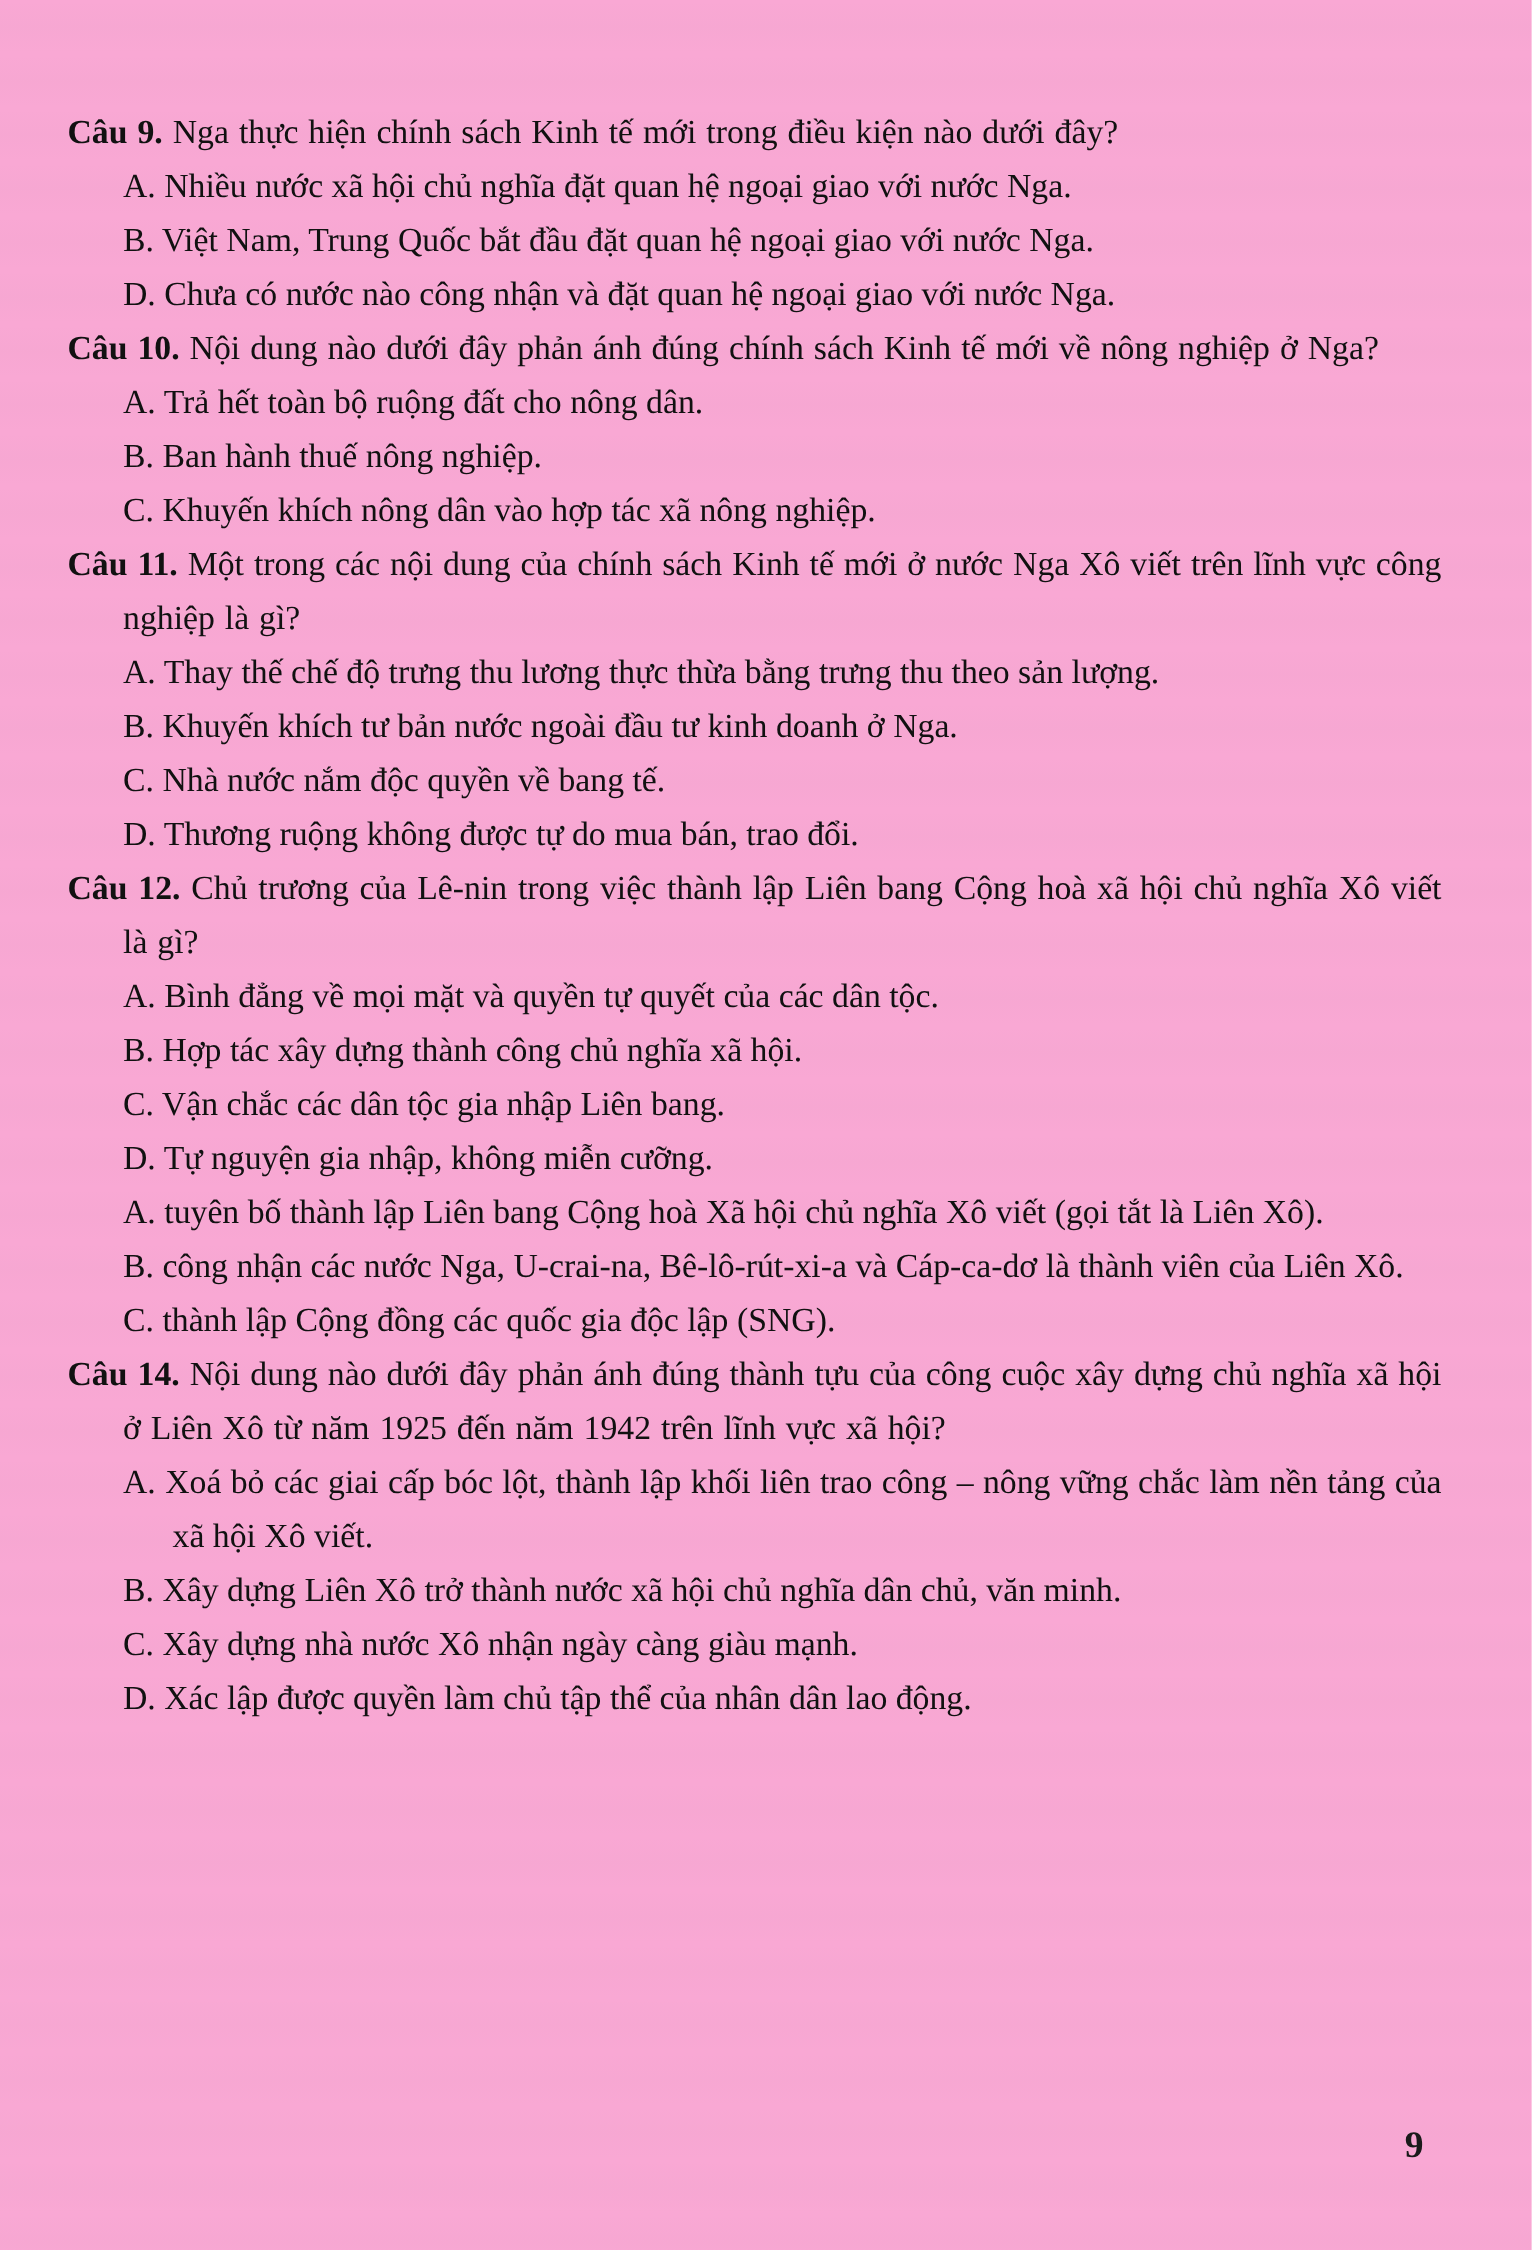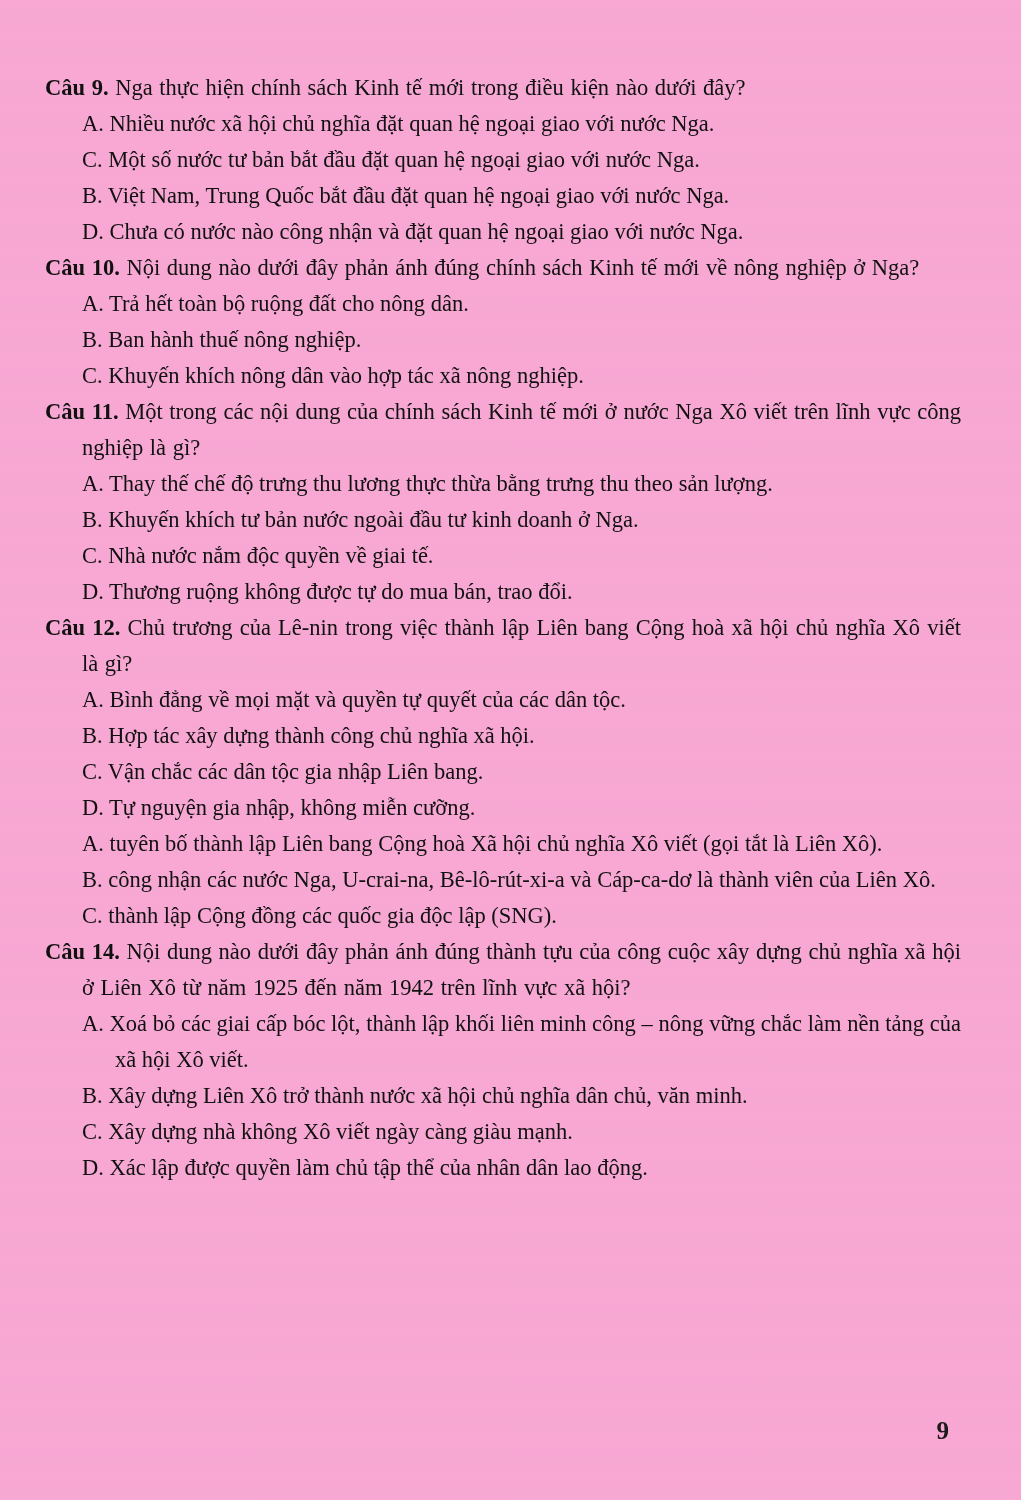--- a/index.html
+++ b/index.html
@@ -72,51 +72,50 @@
 </style>
 </head>
 <body>
 
 <div class="page">
   <div class="bleed"></div>
   <div class="content" id="questions">
       <div class="question">
         <p class="q-text"><span class="q-label">Câu 9.</span> Nga thực hiện chính sách Kinh tế mới trong điều kiện nào dưới đây?</p>
         <p class="option">A. Nhiều nước xã hội chủ nghĩa đặt quan hệ ngoại giao với nước Nga.</p>
-        <p class="option">C. Một số nước tư bản bắt đầu đặt quan hệ ngoại giao với nước Nga.</p>
         <p class="option">B. Việt Nam, Trung Quốc bắt đầu đặt quan hệ ngoại giao với nước Nga.</p>
         <p class="option">D. Chưa có nước nào công nhận và đặt quan hệ ngoại giao với nước Nga.</p>
       </div>
       <div class="question">
         <p class="q-text"><span class="q-label">Câu 10.</span> Nội dung nào dưới đây phản ánh đúng chính sách Kinh tế mới về nông nghiệp ở Nga?</p>
         <p class="option">A. Trả hết toàn bộ ruộng đất cho nông dân.</p>
         <p class="option">B. Ban hành thuế nông nghiệp.</p>
         <p class="option">C. Khuyến khích nông dân vào hợp tác xã nông nghiệp.</p>
       </div>
       <div class="question">
         <p class="q-text"><span class="q-label">Câu 11.</span> Một trong các nội dung của chính sách Kinh tế mới ở nước Nga Xô viết trên lĩnh vực công nghiệp là gì?</p>
         <p class="option">A. Thay thế chế độ trưng thu lương thực thừa bằng trưng thu theo sản lượng.</p>
         <p class="option">B. Khuyến khích tư bản nước ngoài đầu tư kinh doanh ở Nga.</p>
-        <p class="option">C. Nhà nước nắm độc quyền về giai tế.</p>
+        <p class="option">C. Nhà nước nắm độc quyền về bang tế.</p>
         <p class="option">D. Thương ruộng không được tự do mua bán, trao đổi.</p>
       </div>
       <div class="question">
         <p class="q-text"><span class="q-label">Câu 12.</span> Chủ trương của Lê-nin trong việc thành lập Liên bang Cộng hoà xã hội chủ nghĩa Xô viết là gì?</p>
         <p class="option">A. Bình đẳng về mọi mặt và quyền tự quyết của các dân tộc.</p>
         <p class="option">B. Hợp tác xây dựng thành công chủ nghĩa xã hội.</p>
         <p class="option">C. Vận chắc các dân tộc gia nhập Liên bang.</p>
         <p class="option">D. Tự nguyện gia nhập, không miễn cưỡng.</p>
       </div>
       <div class="question">
         <p class="option">A. tuyên bố thành lập Liên bang Cộng hoà Xã hội chủ nghĩa Xô viết (gọi tắt là Liên Xô).</p>
         <p class="option">B. công nhận các nước Nga, U-crai-na, Bê-lô-rút-xi-a và Cáp-ca-dơ là thành viên của Liên Xô.</p>
         <p class="option">C. thành lập Cộng đồng các quốc gia độc lập (SNG).</p>
       </div>
       <div class="question">
         <p class="q-text"><span class="q-label">Câu 14.</span> Nội dung nào dưới đây phản ánh đúng thành tựu của công cuộc xây dựng chủ nghĩa xã hội ở Liên Xô từ năm 1925 đến năm 1942 trên lĩnh vực xã hội?</p>
-        <p class="option">A. Xoá bỏ các giai cấp bóc lột, thành lập khối liên minh công – nông vững chắc làm nền tảng của xã hội Xô viết.</p>
+        <p class="option">A. Xoá bỏ các giai cấp bóc lột, thành lập khối liên trao công – nông vững chắc làm nền tảng của xã hội Xô viết.</p>
         <p class="option">B. Xây dựng Liên Xô trở thành nước xã hội chủ nghĩa dân chủ, văn minh.</p>
-        <p class="option">C. Xây dựng nhà không Xô viết ngày càng giàu mạnh.</p>
+        <p class="option">C. Xây dựng nhà nước Xô nhận ngày càng giàu mạnh.</p>
         <p class="option">D. Xác lập được quyền làm chủ tập thể của nhân dân lao động.</p>
       </div>
     </div>
   <div class="page-number">9</div>
 </div>
 
 </body></html>

